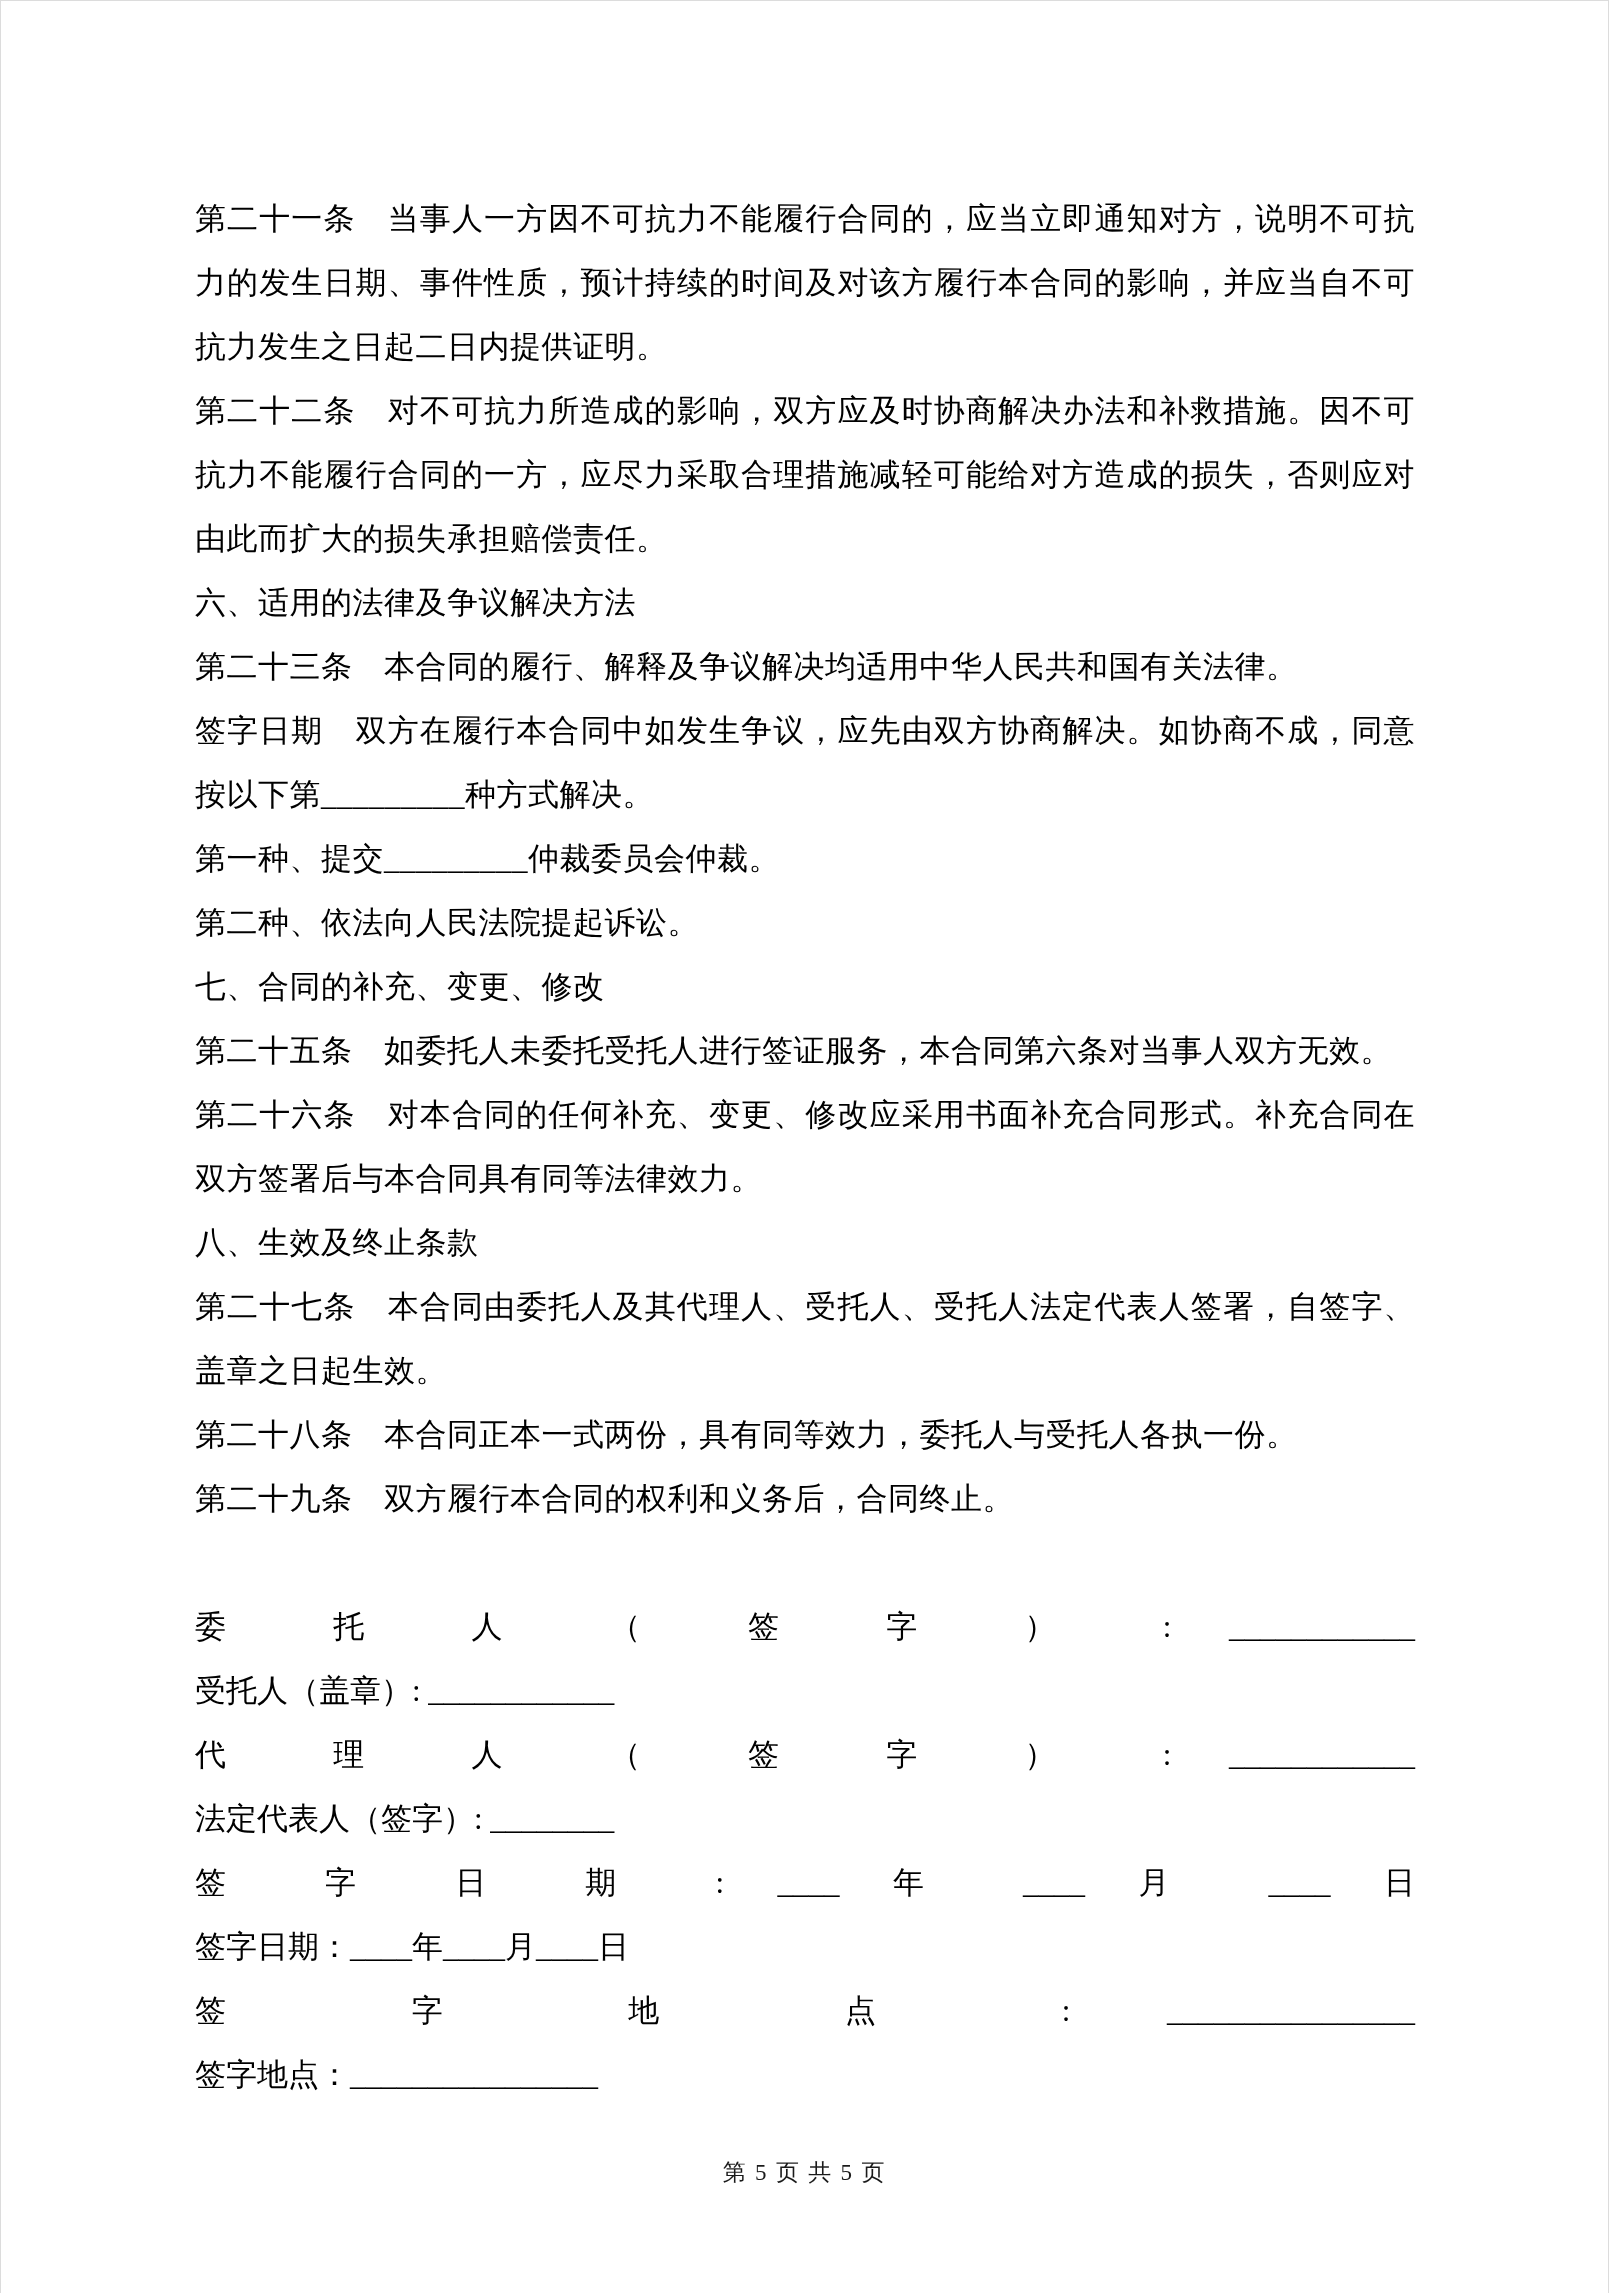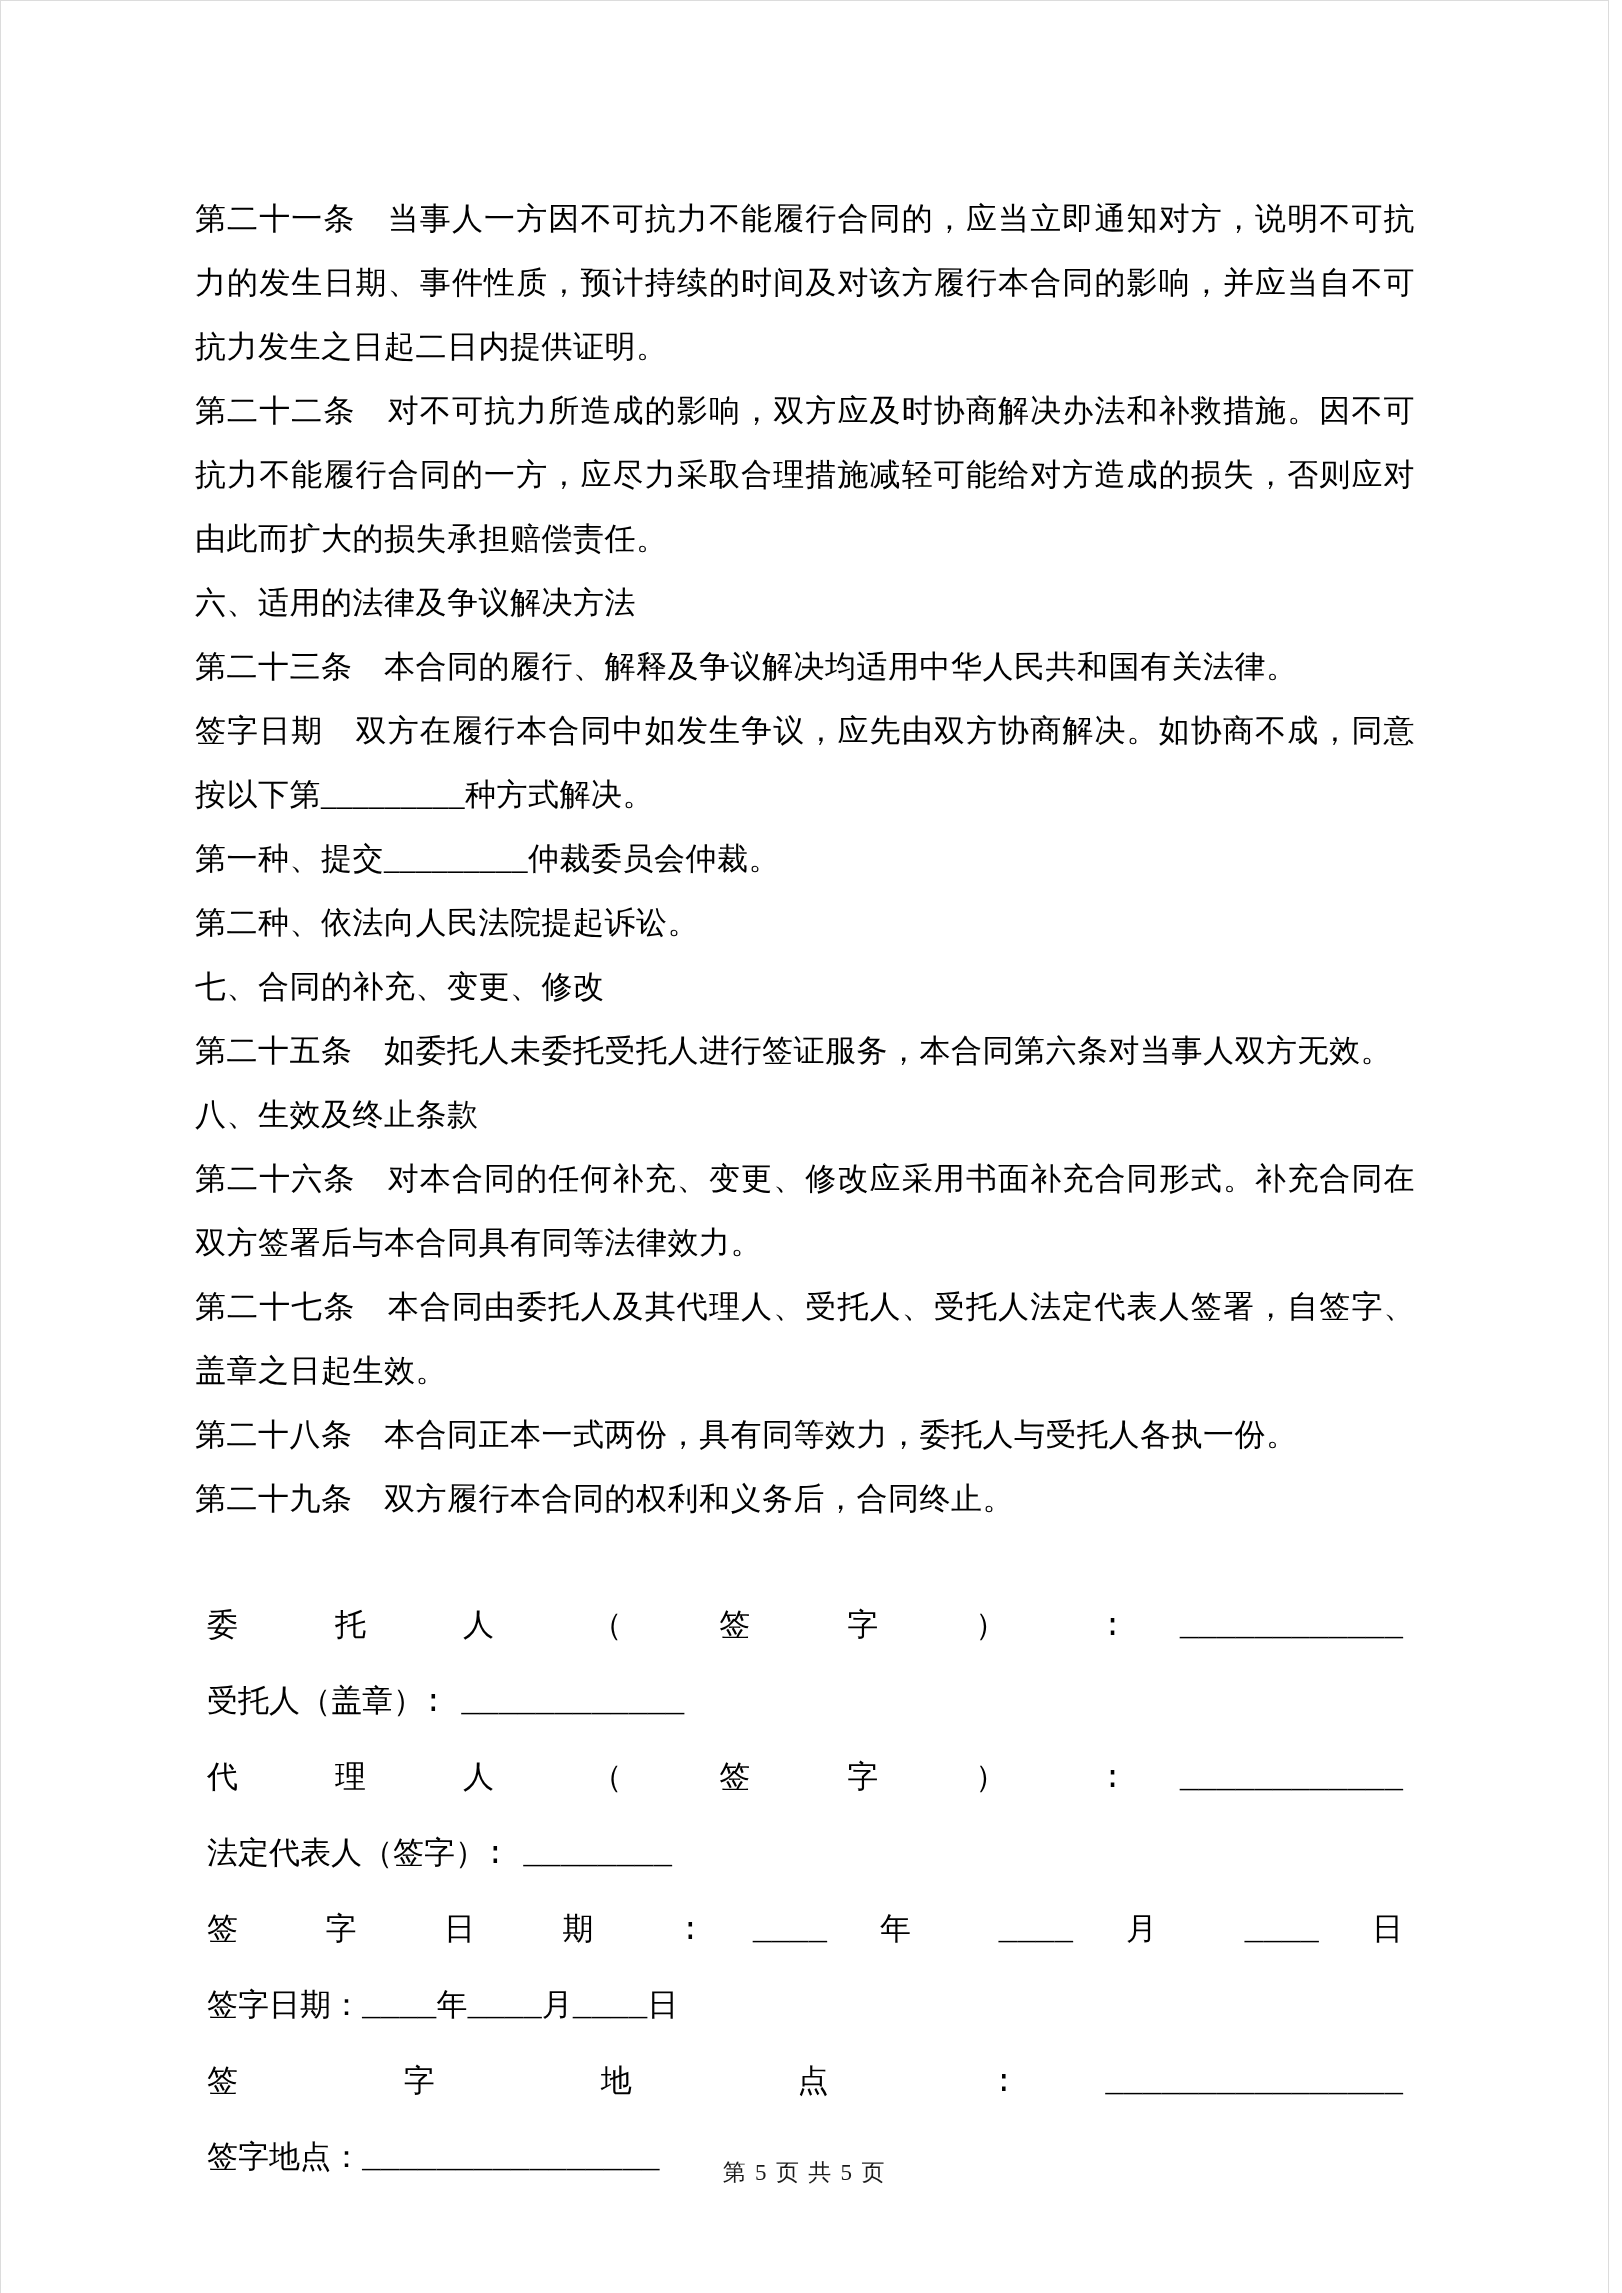--- a/index.html
+++ b/index.html
@@ -23,24 +23,23 @@
   .para {
     margin: 0;
     line-height: 64px;
     text-align: justify;
     letter-spacing: 0.5px;
   }
   .sig-block {
     margin-top: 64px;
   }
   .sig-line {
-    margin: 12px;
+    margin: 0;
     line-height: 64px;
     white-space: nowrap;
-    font-family: Liberation Mono, monospace;
   }
   .sig-line.distributed {
     white-space: normal;
     text-align: justify;
     text-align-last: justify;
   }
   .page-footer {
     position: absolute;
     left: 0;
     right: 0;
@@ -60,22 +59,22 @@
   <div>
     <p class="para">第二十一条　当事人一方因不可抗力不能履行合同的，应当立即通知对方，说明不可抗力的发生日期、事件性质，预计持续的时间及对该方履行本合同的影响，并应当自不可抗力发生之日起二日内提供证明。</p>
     <p class="para">第二十二条　对不可抗力所造成的影响，双方应及时协商解决办法和补救措施。因不可抗力不能履行合同的一方，应尽力采取合理措施减轻可能给对方造成的损失，否则应对由此而扩大的损失承担赔偿责任。</p>
     <p class="para">六、适用的法律及争议解决方法</p>
     <p class="para">第二十三条　本合同的履行、解释及争议解决均适用中华人民共和国有关法律。</p>
     <p class="para">签字日期　双方在履行本合同中如发生争议，应先由双方协商解决。如协商不成，同意按以下第_________种方式解决。</p>
     <p class="para">第一种、提交_________仲裁委员会仲裁。</p>
     <p class="para">第二种、依法向人民法院提起诉讼。</p>
     <p class="para">七、合同的补充、变更、修改</p>
     <p class="para">第二十五条　如委托人未委托受托人进行签证服务，本合同第六条对当事人双方无效。</p>
+    <p class="para">第二十六条　对本合同的任何补充、变更、修改应采用书面补充合同形式。补充合同在双方签署后与本合同具有同等法律效力。</p>
     <p class="para">八、生效及终止条款</p>
-    <p class="para">第二十六条　对本合同的任何补充、变更、修改应采用书面补充合同形式。补充合同在双方签署后与本合同具有同等法律效力。</p>
     <p class="para">第二十七条　本合同由委托人及其代理人、受托人、受托人法定代表人签署，自签字、盖章之日起生效。</p>
     <p class="para">第二十八条　本合同正本一式两份，具有同等效力，委托人与受托人各执一份。</p>
     <p class="para">第二十九条　双方履行本合同的权利和义务后，合同终止。</p>
   </div>
 
   <div class="sig-block">
     <p class="sig-line distributed">委 托 人 （ 签 字 ） : ____________</p>
     <p class="sig-line">受托人（盖章）: ____________</p>
     <p class="sig-line distributed">代 理 人 （ 签 字 ） : ____________</p>
     <p class="sig-line">法定代表人（签字）: ________</p>

